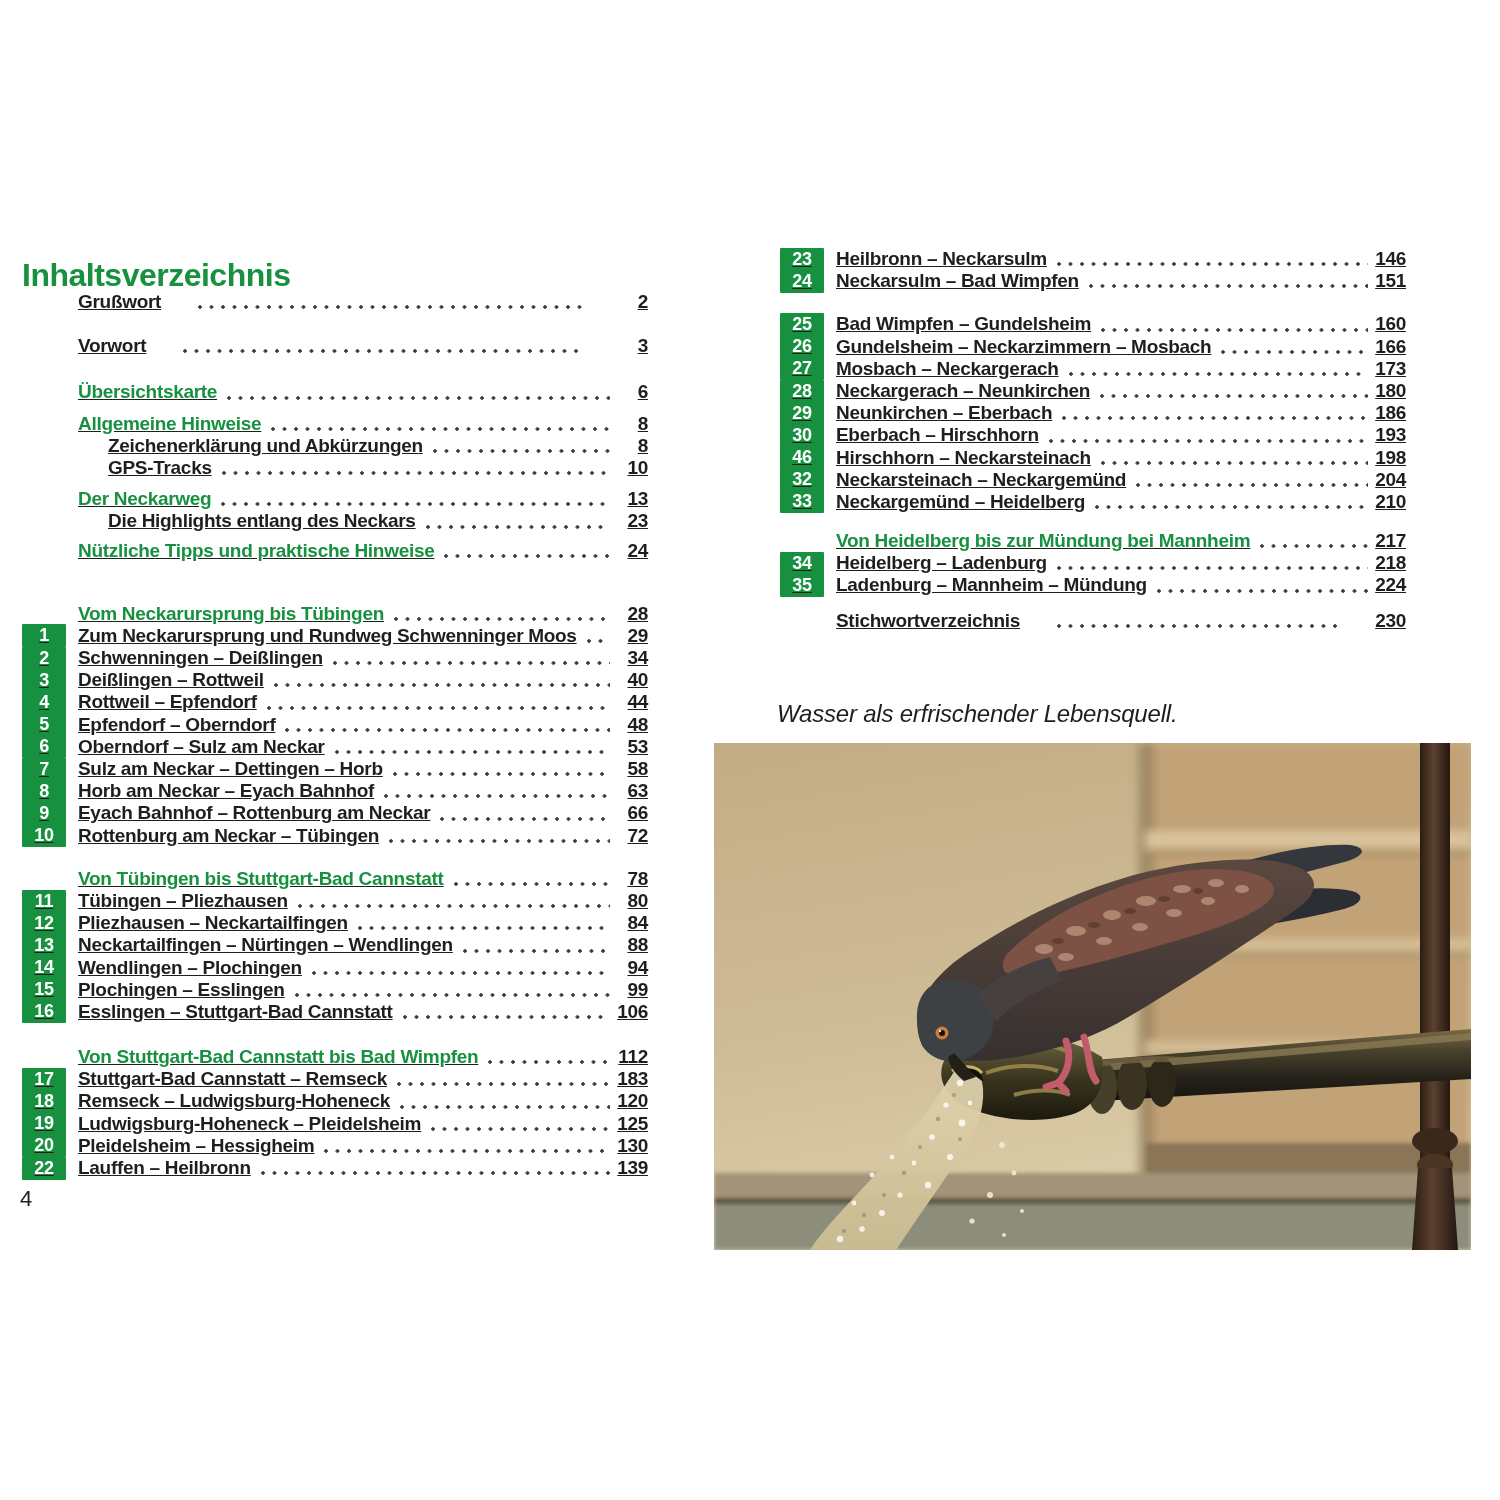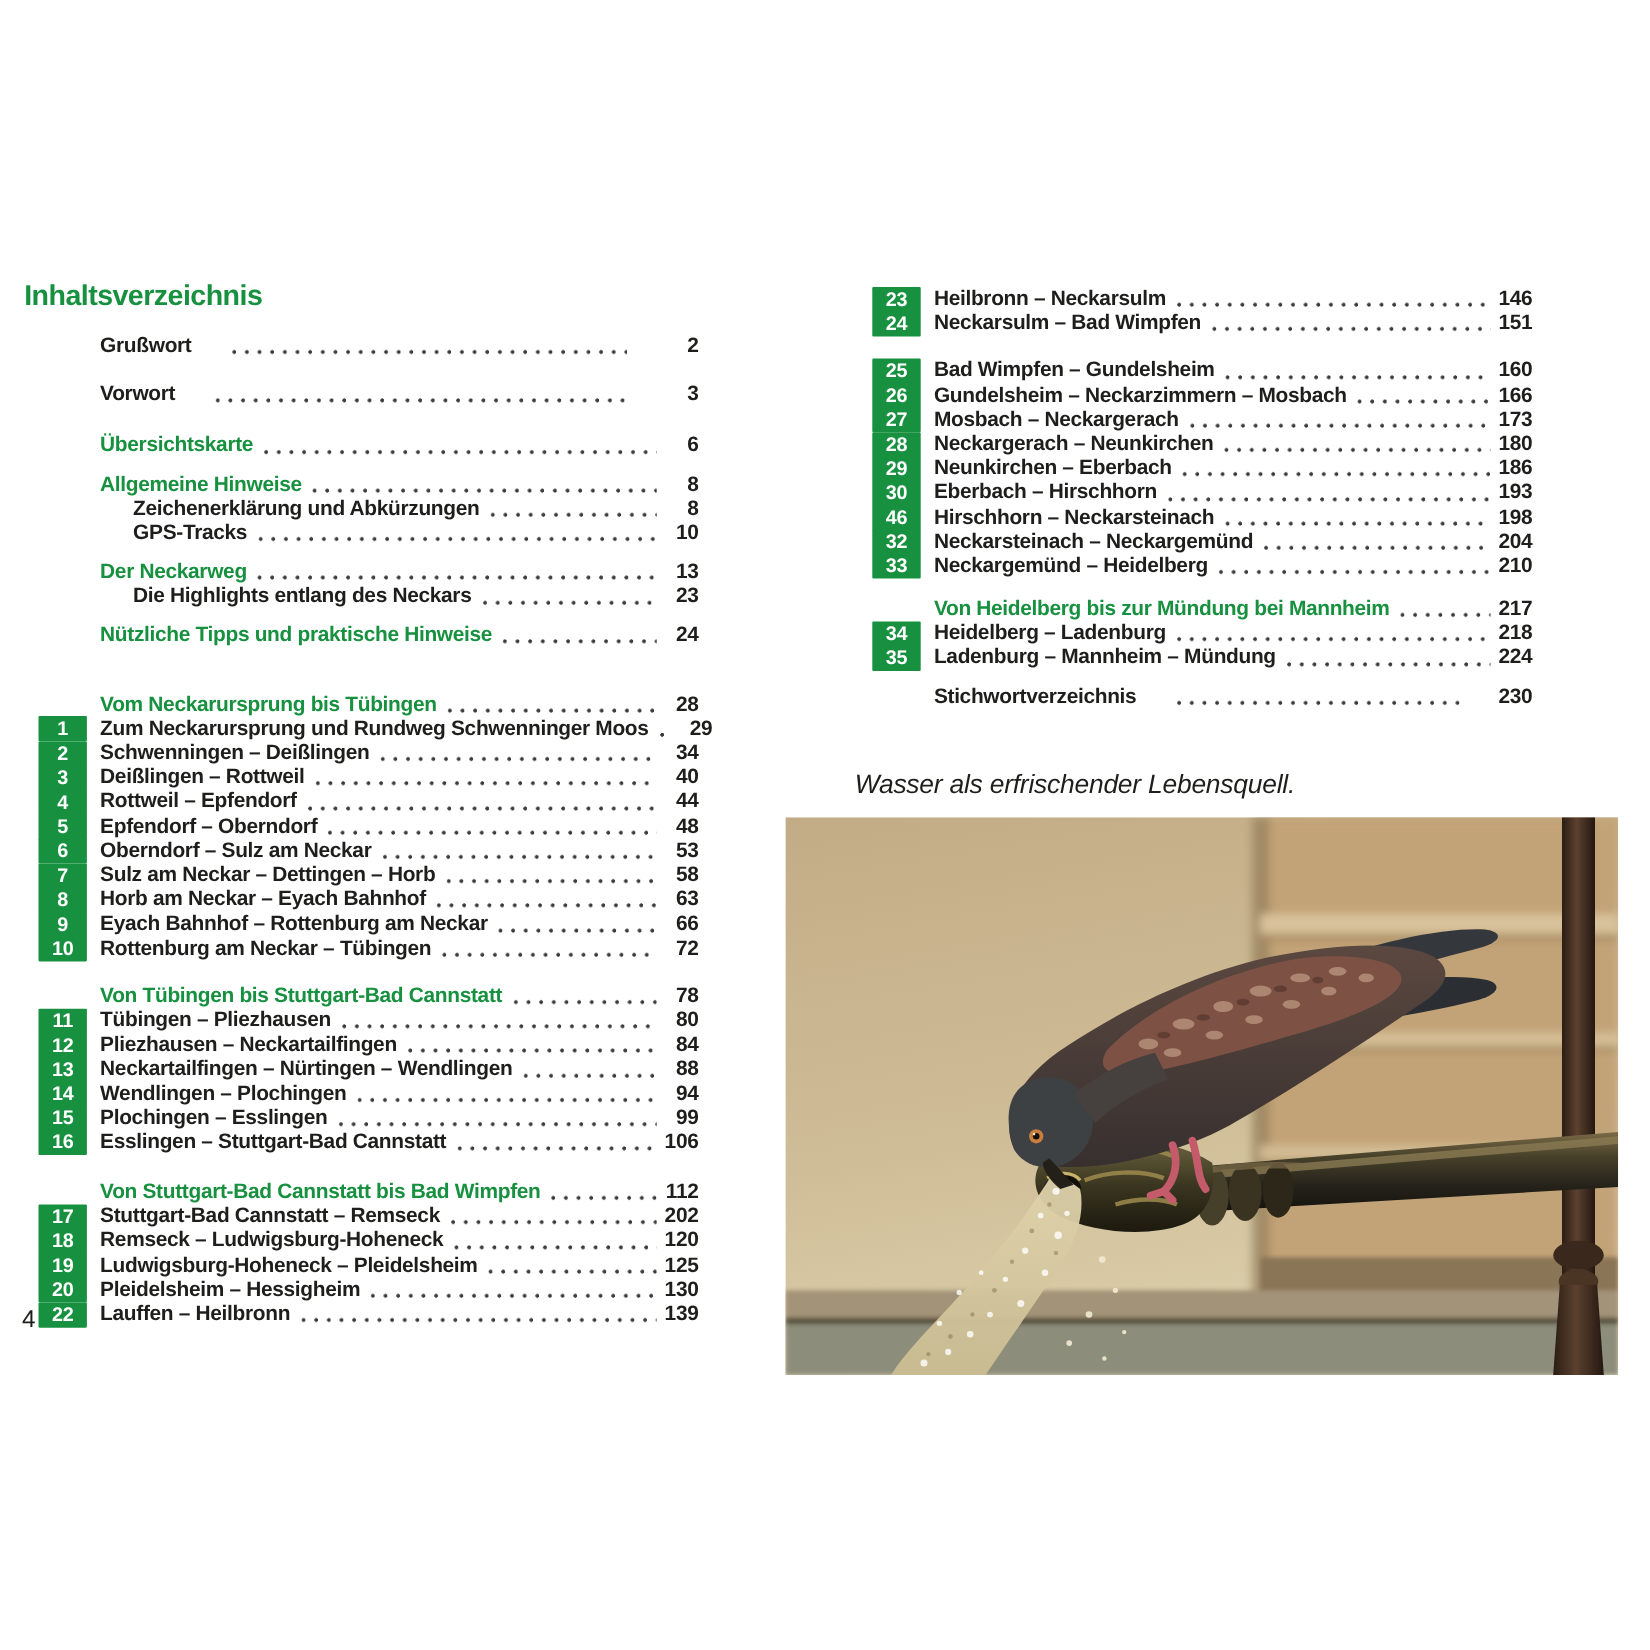--- a/index.html
+++ b/index.html
@@ -7,26 +7,26 @@
     --ink:#1e1e1c;
   }
   html,body{margin:0;padding:0;}
   body{
     width:1500px;height:1500px;position:relative;background:#ffffff;
     font-family:"Liberation Sans",sans-serif;color:var(--ink);
     overflow:hidden;
   }
   .page-title{
     position:absolute;left:22px;top:236px;
-    font-size:26px;font-weight:bold;color:var(--green);letter-spacing:-0.5px;
+    font-size:32px;font-weight:bold;color:var(--green);letter-spacing:-0.5px;
   }
   .col{position:absolute;width:626px;}
   .col-left{left:22px;top:291px;}
   .col-right{left:780px;top:248px;}
-  .toc-section{margin:13px;}
+  .toc-section{margin:0;text-decoration:underline;}
   .col-left .toc-section:nth-child(2){margin-top:22px;}
   .col-left .toc-section:nth-child(3){margin-top:24px;}
   .col-left .toc-section:nth-child(4){margin-top:9px;}
   .col-left .toc-section:nth-child(5){margin-top:9px;}
   .col-left .toc-section:nth-child(6){margin-top:7px;}
   .col-left .toc-section:nth-child(7){margin-top:41px;}
   .col-left .toc-section:nth-child(8){margin-top:21px;}
   .col-left .toc-section:nth-child(9){margin-top:23px;}
   .col-right .toc-section:nth-child(2){margin-top:21px;}
   .col-right .toc-section:nth-child(3){margin-top:17px;}
@@ -255,21 +255,21 @@
       <div class="toc-row row-green">
 
     <span class="label">Von Stuttgart-Bad Cannstatt bis Bad Wimpfen</span>
     <span class="leader"></span>
     <span class="pagenum">112</span>
   </div>
       <div class="toc-row row-num">
     <span class="badge">17</span>
     <span class="label">Stuttgart-Bad Cannstatt – Remseck</span>
     <span class="leader"></span>
-    <span class="pagenum">202</span>
+    <span class="pagenum">183</span>
   </div>
       <div class="toc-row row-num">
     <span class="badge">18</span>
     <span class="label">Remseck – Ludwigsburg-Hoheneck</span>
     <span class="leader"></span>
     <span class="pagenum">120</span>
   </div>
       <div class="toc-row row-num">
     <span class="badge">19</span>
     <span class="label">Ludwigsburg-Hoheneck – Pleidelsheim</span>

